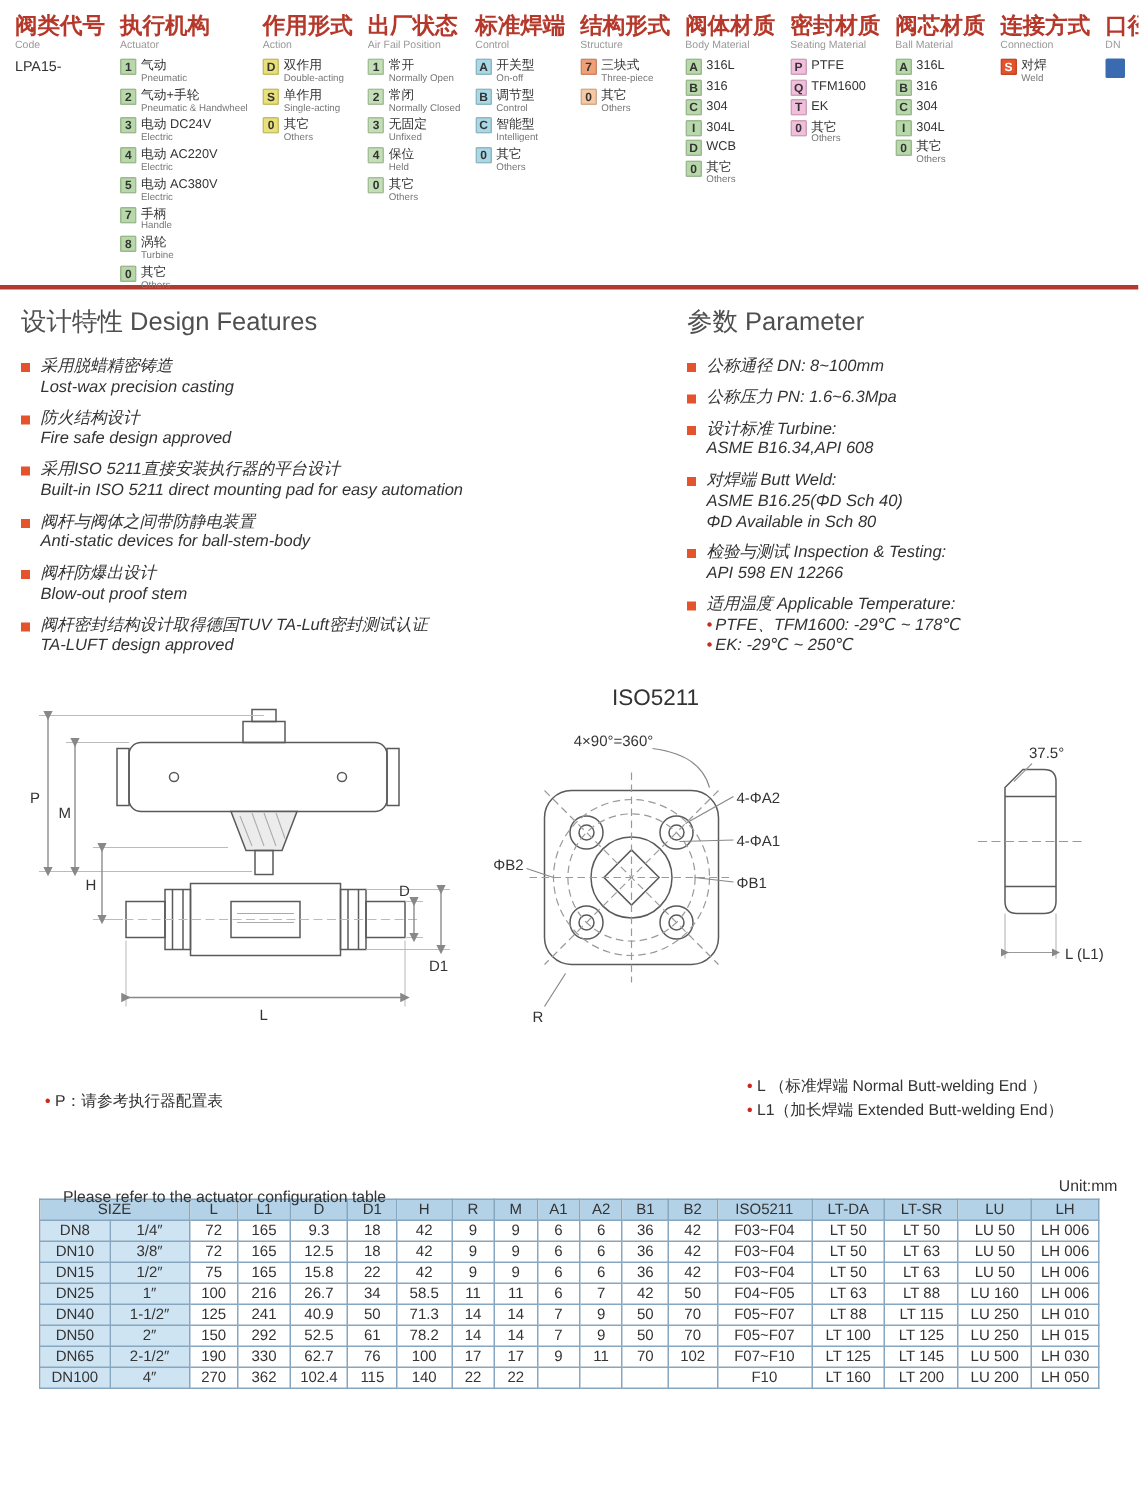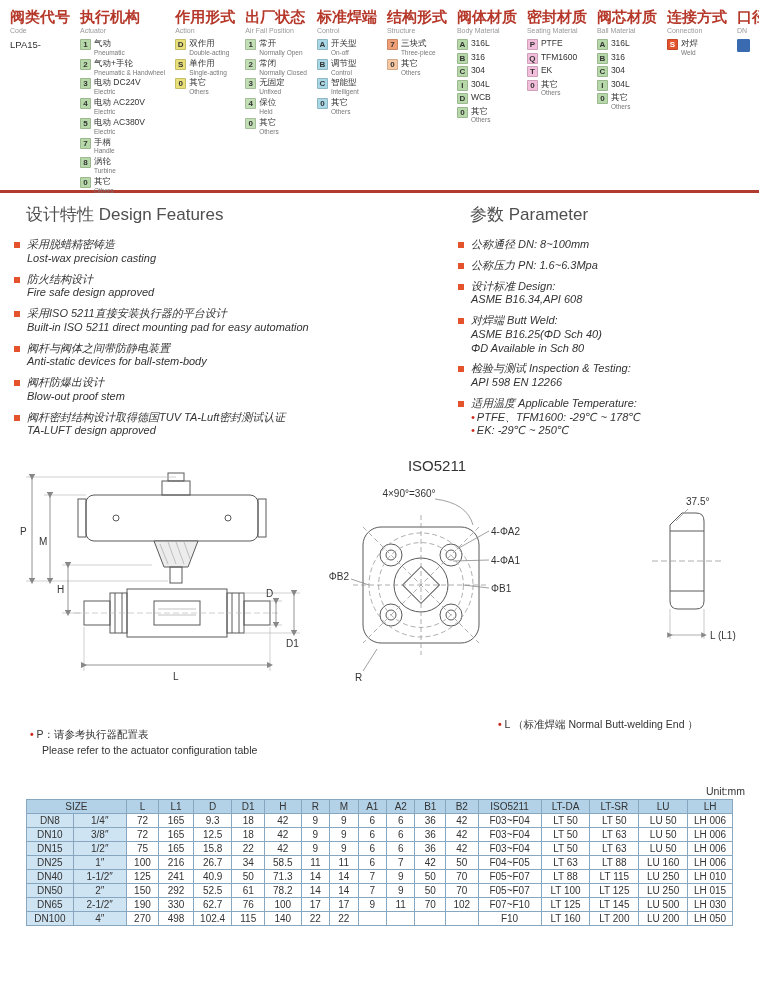--- a/index.html
+++ b/index.html
@@ -19,36 +19,36 @@
   .li-zh { font-size:8.5px; color:#333; line-height:1.15; white-space:nowrap; }
   .li-en { font-size:6.5px; color:#777; line-height:1.15; white-space:nowrap; }
   .code-value { font-size:9.5px; color:#333; margin-top:4px; }
 
   .divider { height:3px; background:#b03a2e; margin-top:2px; }
 
   
   .content-row { display:flex; padding:8px 14px 0 14px; }
   .features { width:432px; }
   .params { flex:1; padding-left:12px; }
-  h2.section-title { font-size:17px; font-weight:400; color:#4f4f4f; margin:2px 0 12px 12px; }
+  h2.section-title { font-size:17px; font-weight:400; color:#4f4f4f; margin:2px 0 12px 0; }
   .feat-item, .param-item { margin-bottom:7px; font-size:11px; line-height:1.25;font-style:italic; }
   .feat-zh, .param-line { display:flex; gap:7px; }
   .bullet { width:6px; height:6px; background:#e4532c; flex:none; margin-top:4px; }
   .feat-en, .param-sub { padding-left:13px; }
   .red-dot { color:#cc2a1e; margin-right:2px; }
 
   
   .drawings { position:relative; height:332px; margin-top:6px; }
   .drawings svg { position:absolute; overflow:visible; }
   svg text { font-family:"Liberation Sans","DejaVu Sans",sans-serif; font-size:10px; fill:#333; }
   .iso-title { position:absolute; left:352px; top:6px; width:170px; text-align:center;
                font-size:15px; color:#333; }
   .note { position:absolute; font-size:10.5px; color:#333; line-height:1.5; }
   .red-bullet::before { content:"• "; color:#cc2a1e; font-weight:bold; }
-  .note-sub { padding-left:12px; }
+  .note-sub { padding-left:12px;margin-top:48px; }
 
   
   .unit-label { text-align:right; padding-right:14px; font-size:10.5px; color:#333; margin:2px 0 2px 0; }
   table.dims { border-collapse:collapse; table-layout:fixed; width:707px; margin:0 auto; }
   table.dims th, table.dims td { border:1px solid #87a6bf; text-align:center; font-size:10px;
                                  line-height:13px; height:13px; padding:0; white-space:nowrap; overflow:hidden; }
   table.dims th { background:#b3d2e8; font-weight:400; }
   table.dims td.size-col { background:#cfe4f3; }
 </style>
 </head>
@@ -446,21 +446,21 @@
         </div>
         <div class="param-item">
           <div class="param-line">
             <span class="bullet"></span>
             <span>公称压力 PN: 1.6~6.3Mpa</span>
           </div>
         </div>
         <div class="param-item">
           <div class="param-line">
             <span class="bullet"></span>
-            <span>设计标准  Design:</span>
+            <span>设计标准  Turbine:</span>
           </div>
           <div class="param-sub">ASME B16.34,API 608</div>
         </div>
         <div class="param-item">
           <div class="param-line">
             <span class="bullet"></span>
             <span>对焊端 Butt Weld:</span>
           </div>
           <div class="param-sub">ASME B16.25(ΦD Sch 40)</div>
           <div class="param-sub">ΦD Available in Sch 80</div>
@@ -601,20 +601,21 @@
     <text x="64" y="14">37.5°</text>
     <text x="88" y="148">L (L1)</text>
   </svg>
 
   <div class="note" style="left:30px; top:276px">
     <div class="note-line red-bullet"><span>P：请参考执行器配置表</span></div>
     <div class="note-sub">Please refer to the actuator configuration table</div>
   </div>
   <div class="note" style="left:498px; top:266px">
     <div class="note-line red-bullet"><span>L （标准焊端 Normal Butt-welding End ）</span></div>
+    <div class="note-line red-bullet"><span>L1（加长焊端 Extended Butt-welding End）</span></div>
   </div>
 </div>
 
 <div class="unit-label">Unit:mm</div>
 <table class="dims">
   <colgroup>
     <col style="width:46px">
       <col style="width:52px">
       <col style="width:32px">
       <col style="width:34px">
@@ -792,21 +793,21 @@
         <td>F07~F10</td>
         <td>LT 125</td>
         <td>LT 145</td>
         <td>LU 500</td>
         <td>LH 030</td>
       </tr>
       <tr>
         <td class="size-col">DN100</td>
         <td class="size-col">4″</td>
         <td>270</td>
-        <td>498</td>
+        <td>362</td>
         <td>102.4</td>
         <td>115</td>
         <td>140</td>
         <td>22</td>
         <td>22</td>
         <td></td>
         <td></td>
         <td></td>
         <td></td>
         <td>F10</td>

